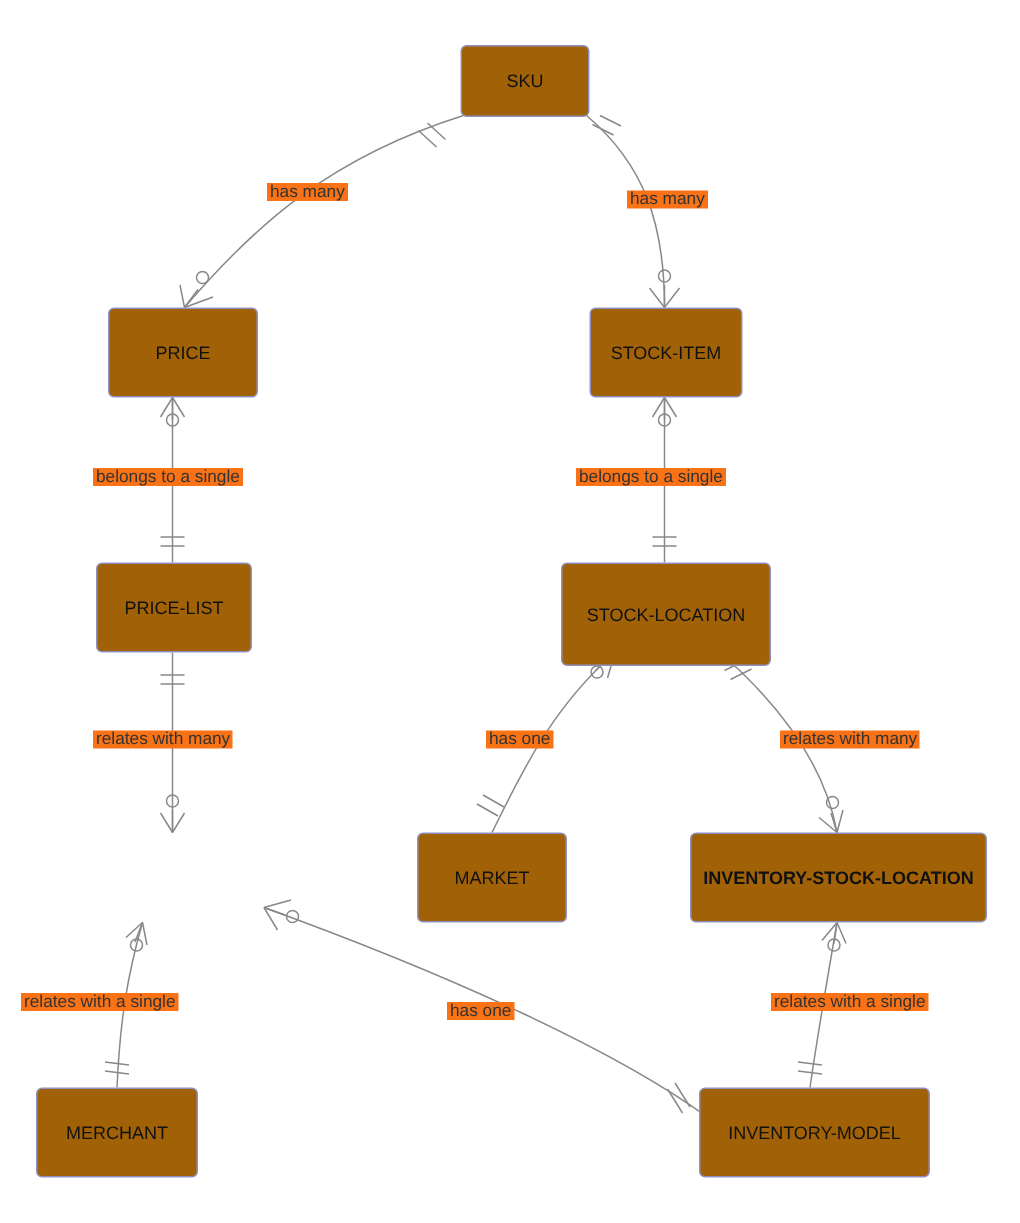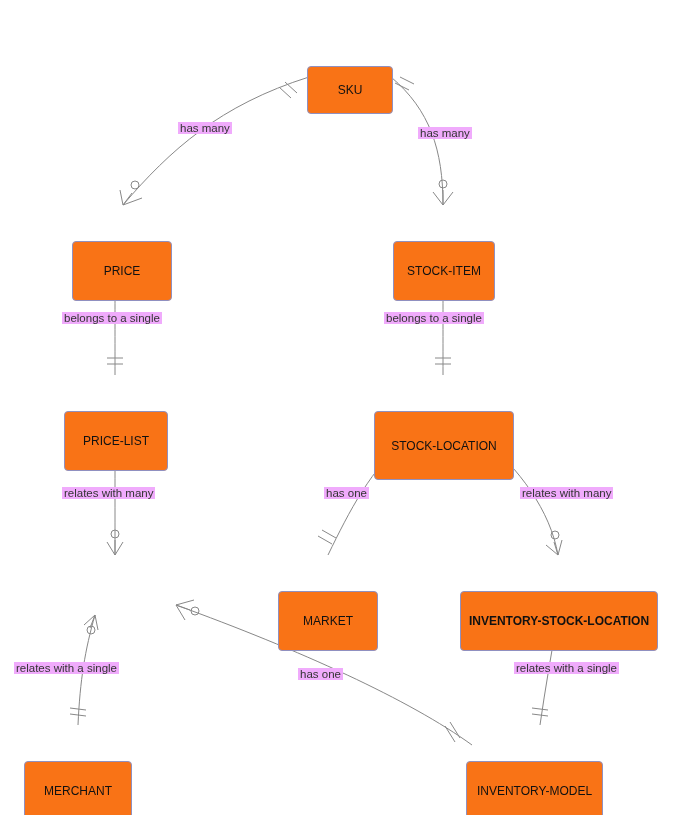--- a/index.html
+++ b/index.html
@@ -18,38 +18,37 @@
   }
   svg.lines {
     position: absolute;
     top: 0; left: 0;
     width: 680px;
     height: 815px;
     pointer-events: none;
   }
   .entity {
     position: absolute;
-    background: #f97316;
+    background: #a16207;
     border: 1px solid #9090c0;
     border-radius: 4px;
     display: flex;
     align-items: center;
     justify-content: center;
     font-size: 12px;
     color: #111;
     box-sizing: border-box;
     text-align: right;
     padding: 0 4px;
-    margin-top: 36px;
   }
   .label {
     position: absolute;
     font-size: 11.5px;
     color: #333;
-    background: #f0abfc;
+    background: #f97316;
     padding: 0 2px;
     white-space: nowrap;
   }
 </style>
 </head>
 <body>
 
 <div class="canvas">
 
   <svg class="lines" viewBox="0 0 680 815">
@@ -151,21 +150,21 @@
 
   <div class="entity" style="left:374px; top:375px; width:140px; height:69px;">STOCK-LOCATION</div>
 
   <div class="entity" style="left:278px; top:555px; width:100px; height:60px;">MARKET</div>
 
   <div class="entity" style="left:460px; top:555px; width:198px; height:60px;font-weight:bold;">INVENTORY-STOCK-LOCATION</div>
 
 
   <div class="entity" style="left:24px; top:725px; width:108px; height:60px;">MERCHANT</div>
 
-  <div class="entity" style="left:466px; top:725px; width:137px; height:60px;">INVENTORY-MODEL</div>
+  <div class="entity" style="left:466px; top:725px; width:154px; height:60px;">INVENTORY-MODEL</div>
 
   <div class="label" style="left:178px; top:122px;">has many</div>
   <div class="label" style="left:418px; top:127px;">has many</div>
   <div class="label" style="left:62px; top:312px;">belongs to a single</div>
   <div class="label" style="left:384px; top:312px;">belongs to a single</div>
   <div class="label" style="left:62px; top:487px;">relates with many</div>
   <div class="label" style="left:324px; top:487px;">has one</div>
   <div class="label" style="left:520px; top:487px;">relates with many</div>
   <div class="label" style="left:14px; top:662px;">relates with a single</div>
   <div class="label" style="left:298px; top:668px;">has one</div>

